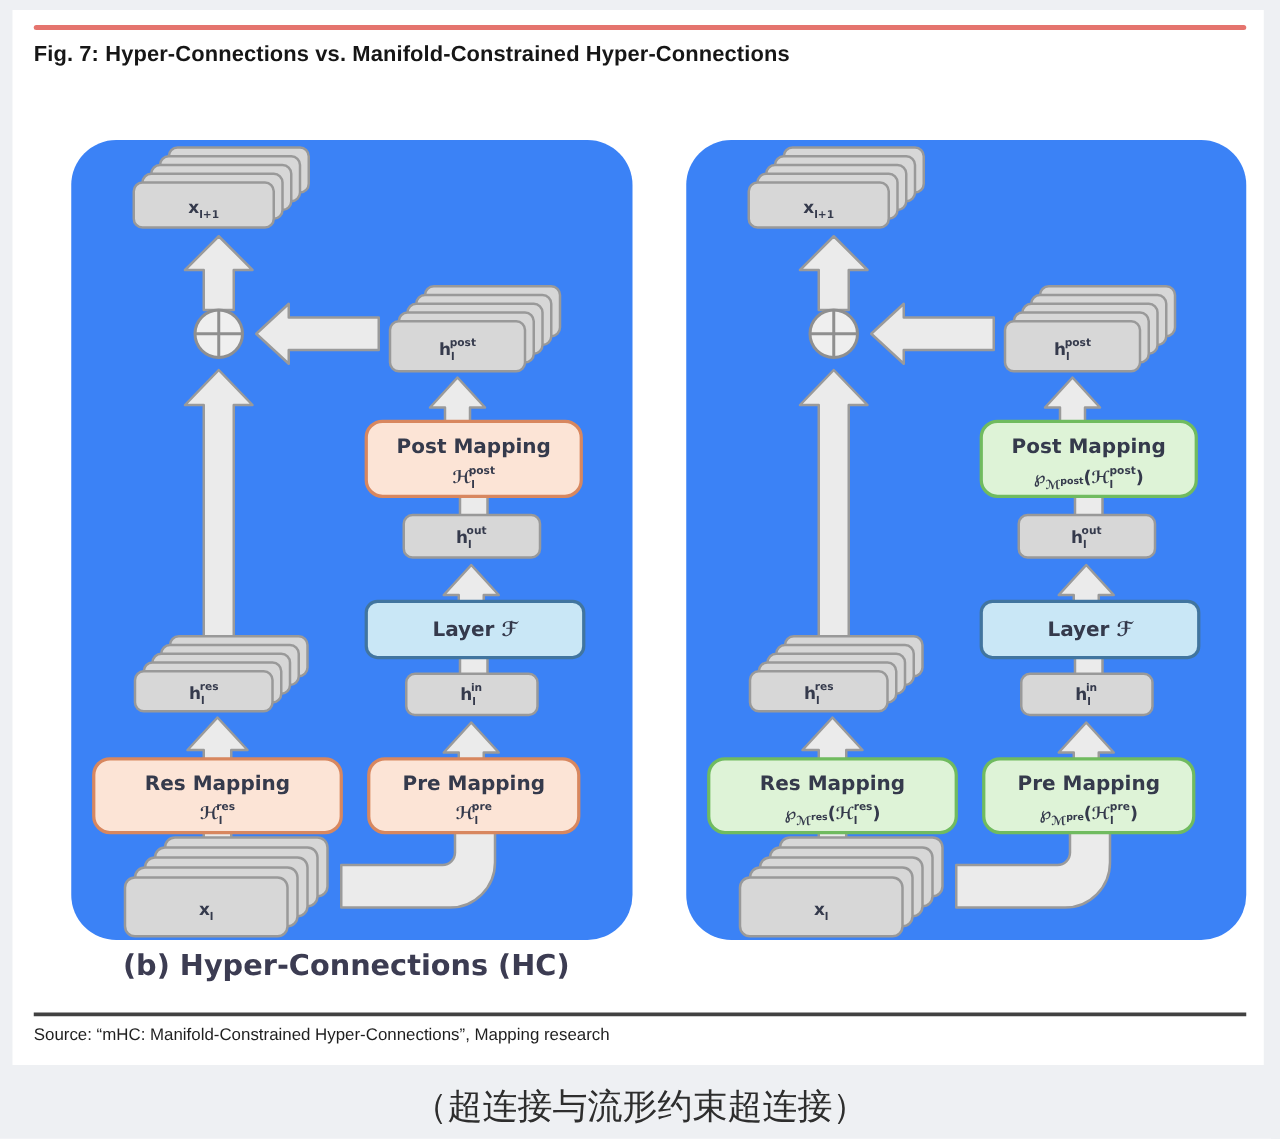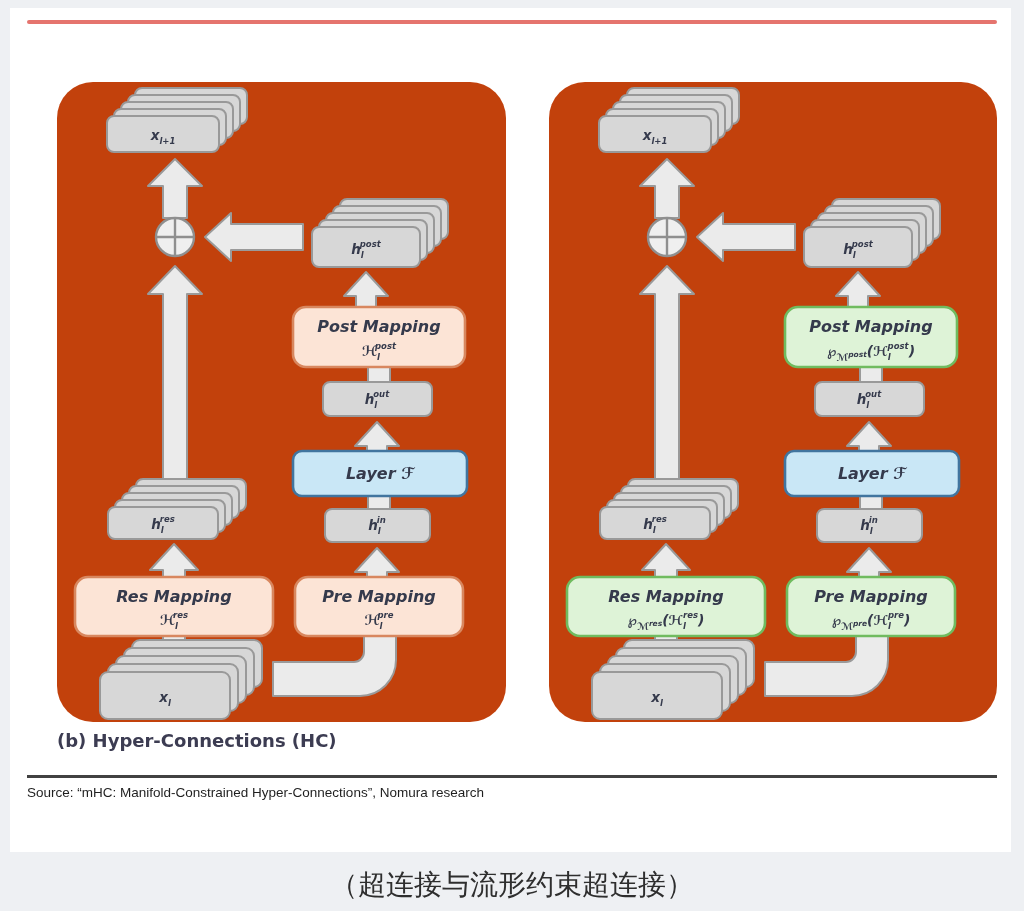--- a/index.html
+++ b/index.html
@@ -18,26 +18,26 @@
   .rule-top{height:4px;width:970px;background:#e5746e;border-radius:2px;}
   .fig-title{
     margin:9px 0 0 0;
     font-size:17.5px;font-weight:bold;color:#161616;
     letter-spacing:0.1px;
     font-family:"Liberation Sans","DejaVu Sans",sans-serif;
   }
   .panels{display:flex;gap:43px;margin:58px 0 0 30px;}
   .panel{
     margin:0;width:484px;height:640px;
-    background:#c2410c;border-radius:36px;font-style:italic;
+    background:#3b82f6;border-radius:36px;
   }
   .captions{display:flex;gap:43px;margin:8px 0 0 30px;}
   .caption{
-    width:440px;
-    font-size:18px;font-weight:bold;color:#3c3c52;
+    width:440px;text-align:center;
+    font-size:23px;font-weight:bold;color:#3c3c52;
   }
   .caption .it{font-style:italic;font-weight:bold;}
   .rule-bottom{margin-top:24px;height:3px;width:970px;background:#414141;}
   .source-line{
     margin-top:7px;font-size:13.5px;color:#1f1f1f;
     font-family:"Liberation Sans","DejaVu Sans",sans-serif;
   }
   .cn-caption{
     position:absolute;left:0;top:866px;width:1024px;
     text-align:center;font-size:28px;color:#2e2e2e;
@@ -59,20 +59,21 @@
   .ts{font-size:8.5px;}
   .tm{font-size:10px;}
   .tmu{font-size:7.5px;}
   .tp{font-size:14px;}
 </style>
 </head>
 <body>
 
 <div class="card">
   <div class="rule-top"></div>
+  <h1 class="fig-title">Fig. 7: Hyper-Connections vs. Manifold-Constrained Hyper-Connections</h1>
 
   <div class="panels">
 
     <figure class="panel">
       <svg width="440" height="640" viewBox="0 0 440 640">
 
         <path class="ar" d="M118,184 L91,212 L106,212 L106,400 L130,400 L130,212 L145,212 Z"></path>
 
         <path class="ar" d="M118,77 L91,104 L106,104 L106,136 L130,136 L130,104 L145,104 Z"></path>
 
@@ -255,16 +256,16 @@
         </g>
       </svg>
     </figure>
   </div>
 
   <div class="captions">
     <div class="caption">(b) Hyper-Connections (HC)</div>
   </div>
 
   <div class="rule-bottom"></div>
-  <div class="source-line">Source: “mHC: Manifold-Constrained Hyper-Connections”, Nomura research</div>
+  <div class="source-line">Source: “mHC: Manifold-Constrained Hyper-Connections”, Mapping research</div>
 </div>
 
 <div class="cn-caption">（超连接与流形约束超连接）</div>
 
 </body></html>

